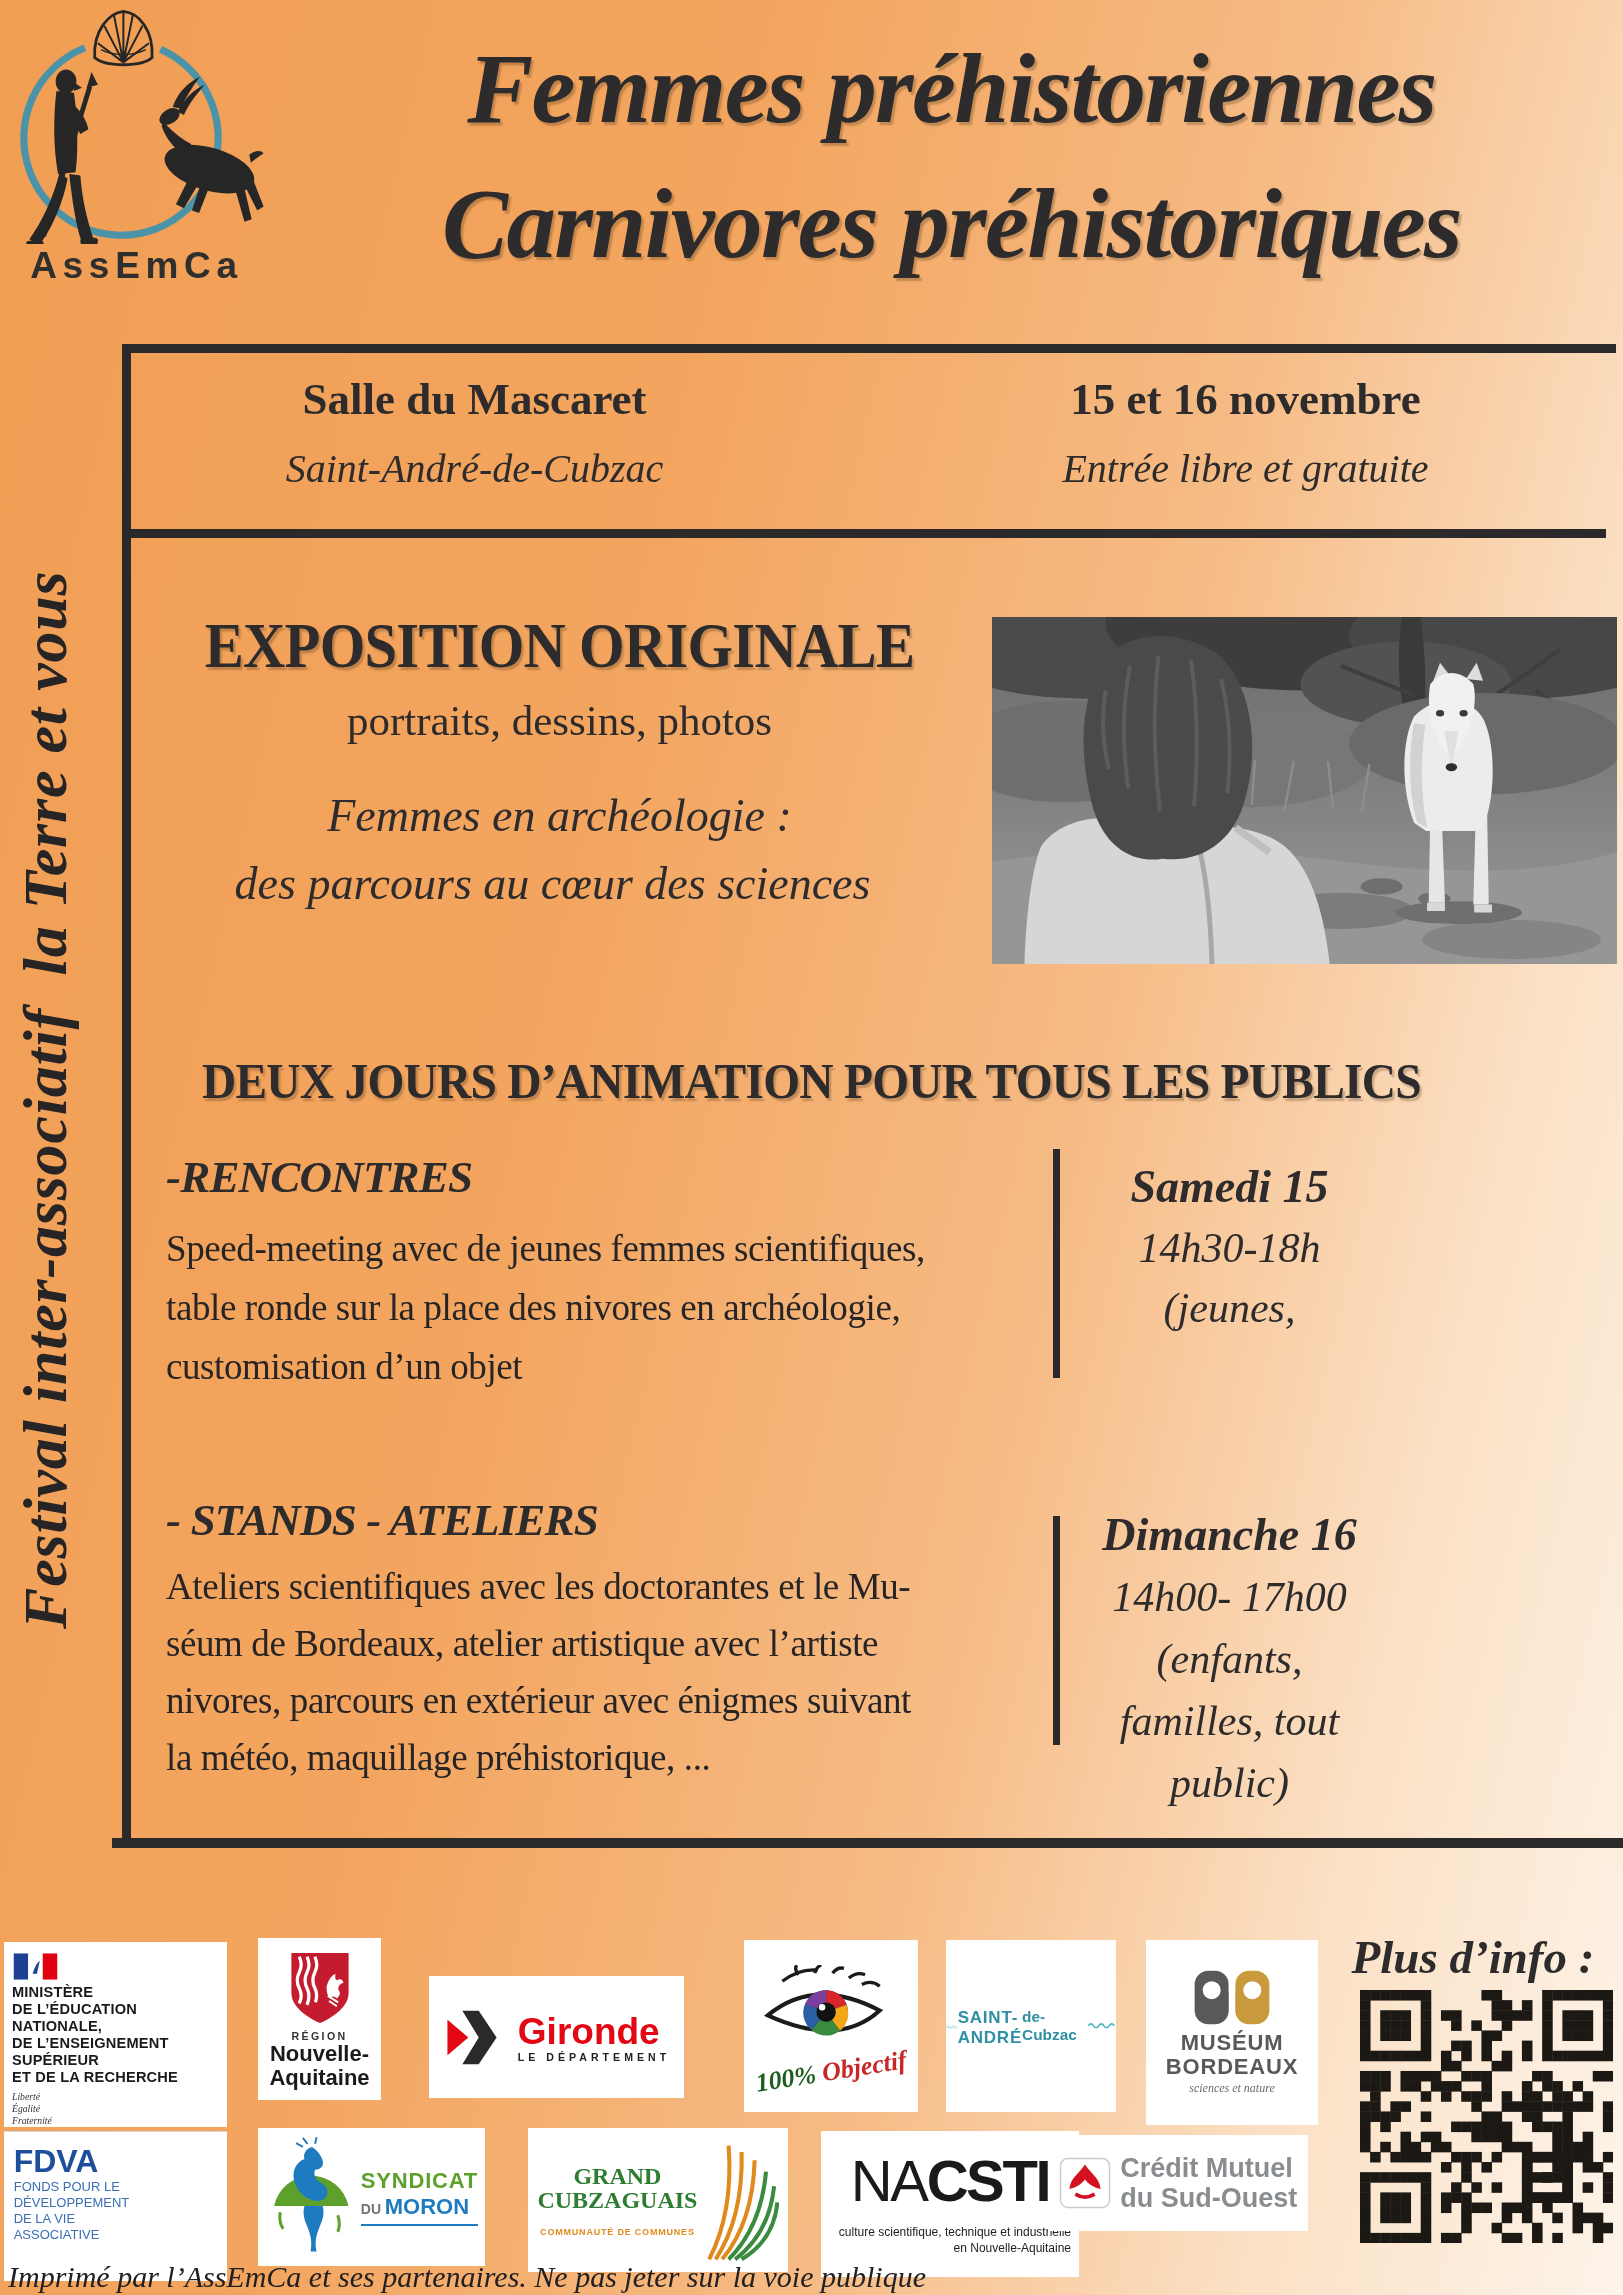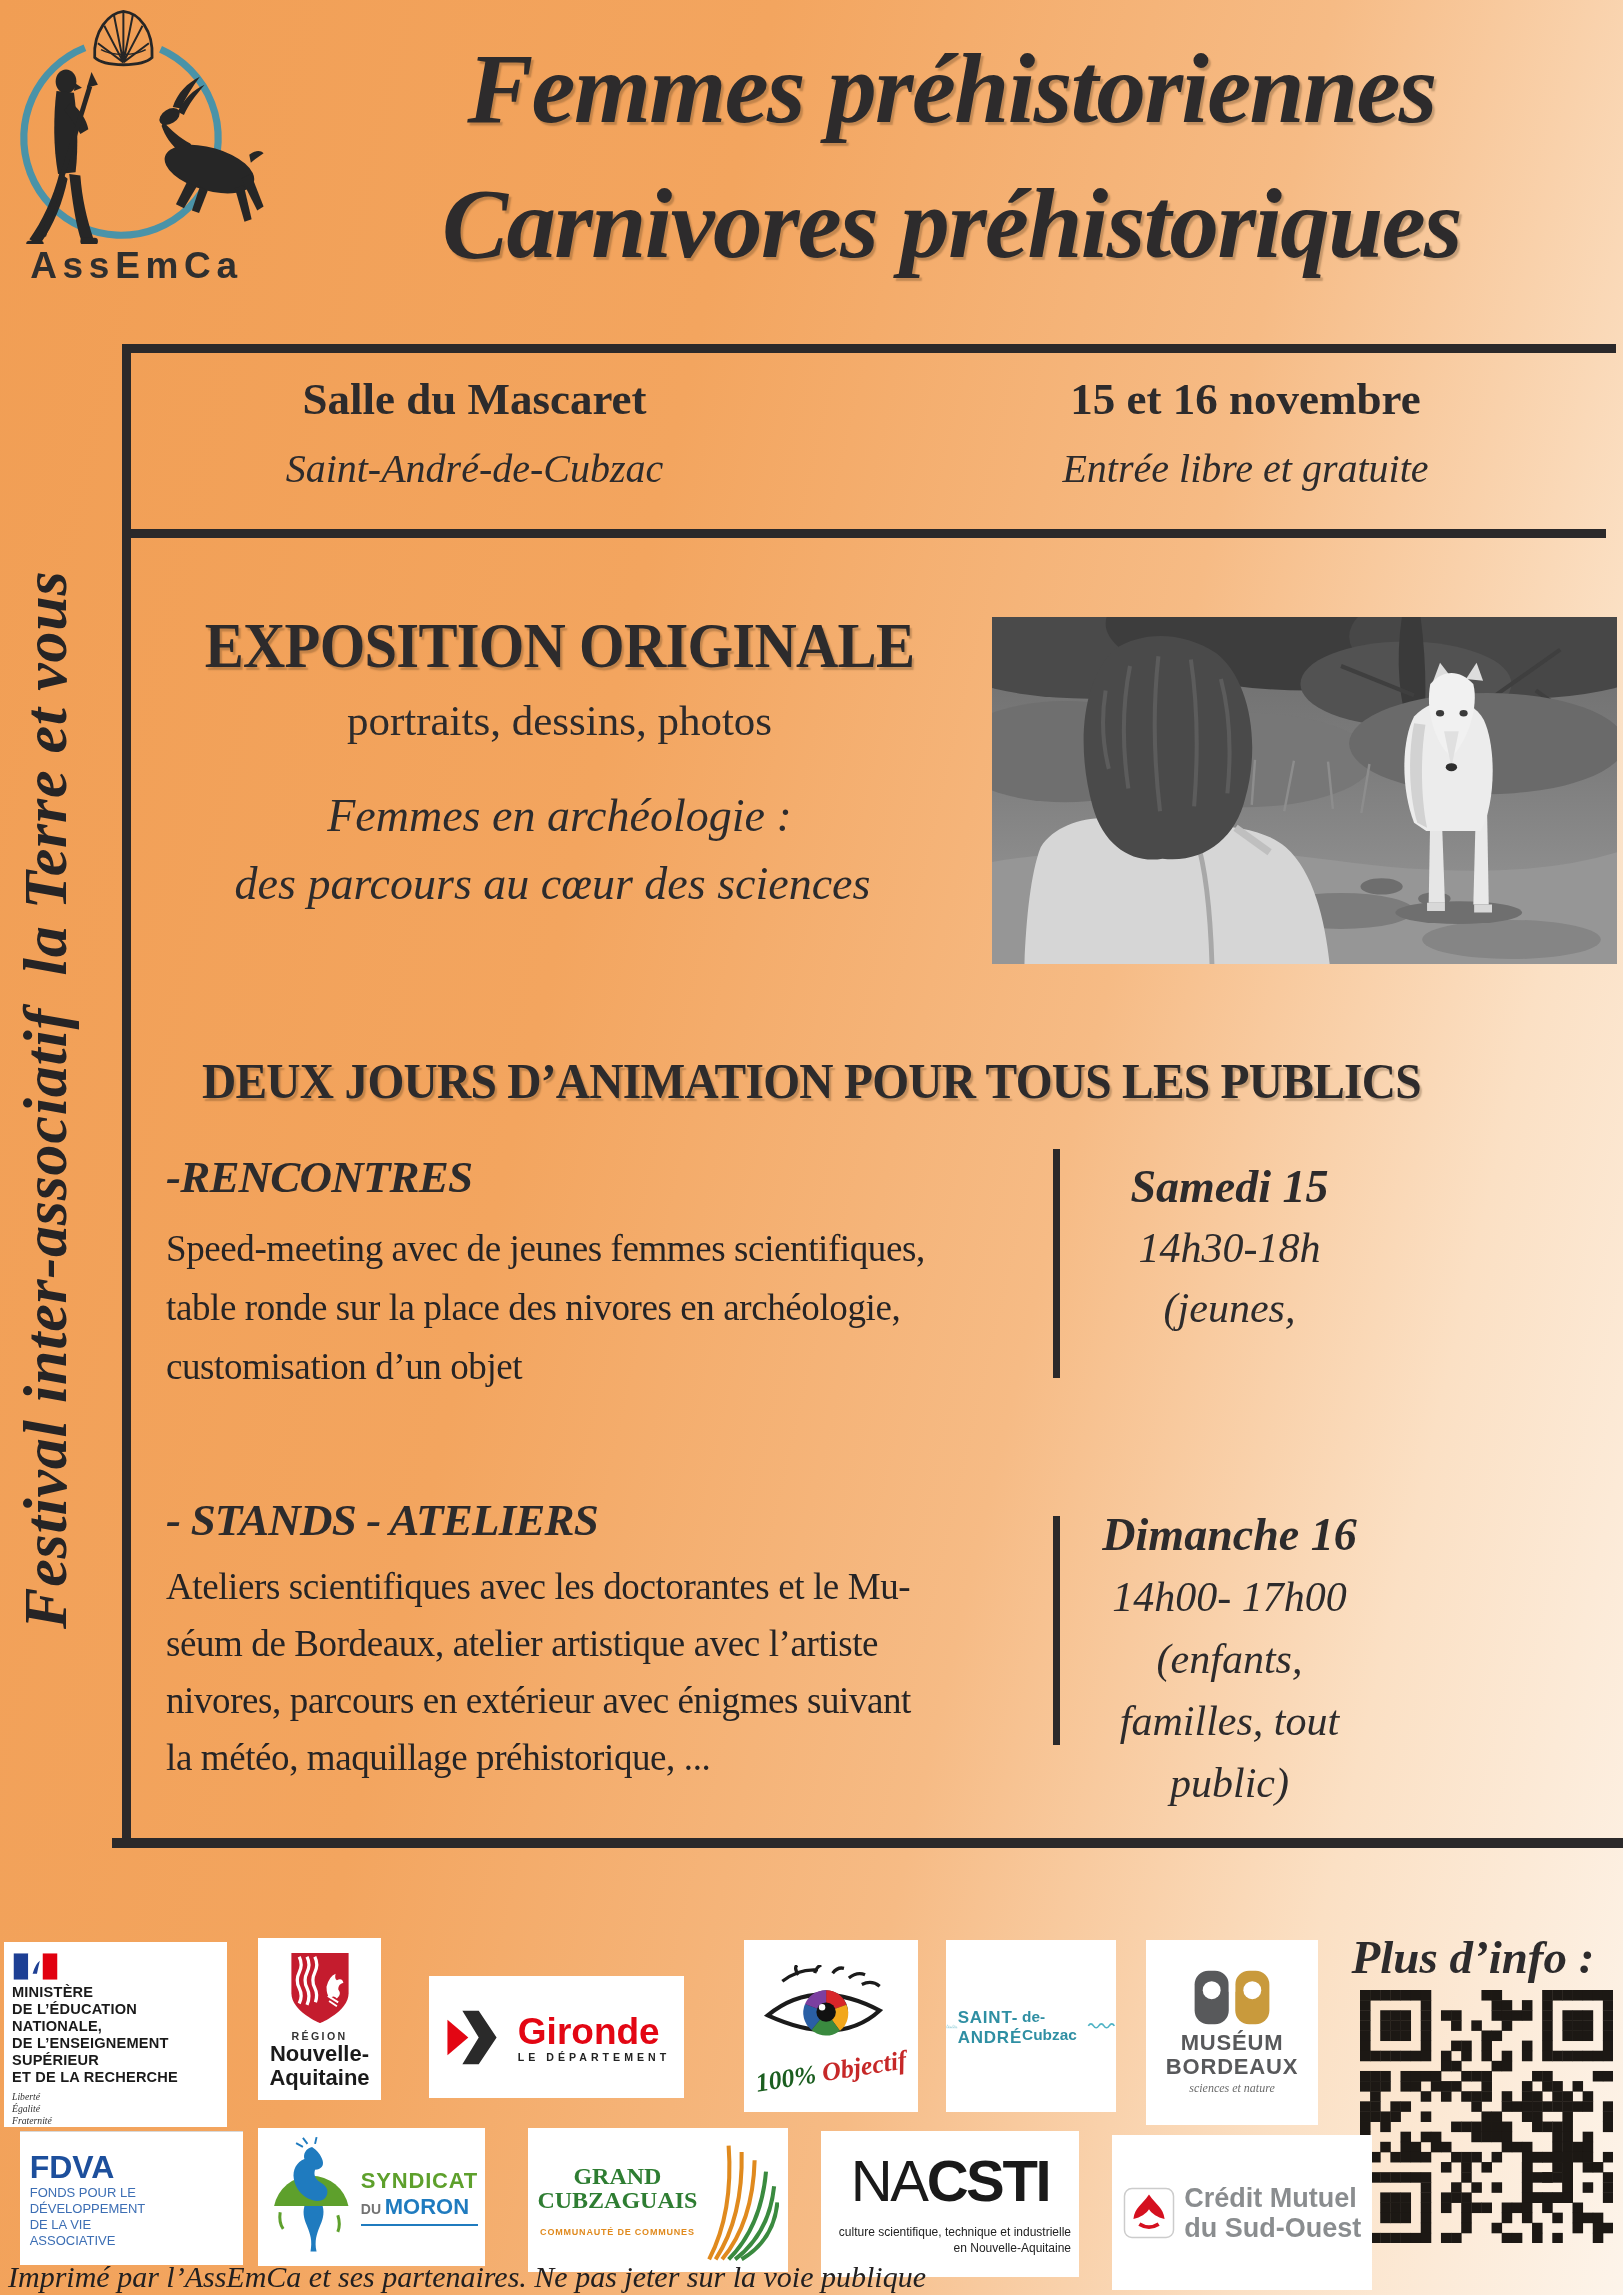--- a/index.html
+++ b/index.html
@@ -599,21 +599,21 @@
       <rect x="249.60" y="224.64" width="13" height="13" fill="#1c1814"></rect>
       <rect x="199.68" y="237.12" width="13" height="13" fill="#1c1814"></rect>
       <rect x="249.60" y="237.12" width="13" height="13" fill="#1c1814"></rect>
       <rect x="199.68" y="249.60" width="13" height="13" fill="#1c1814"></rect>
       <rect x="212.16" y="249.60" width="13" height="13" fill="#1c1814"></rect>
       <rect x="224.64" y="249.60" width="13" height="13" fill="#1c1814"></rect>
       <rect x="237.12" y="249.60" width="13" height="13" fill="#1c1814"></rect>
       <rect x="249.60" y="249.60" width="13" height="13" fill="#1c1814"></rect>
     </svg>
 
-  <div class="logo-box" style="left:20px;top:2131px;width:223px;height:134px;align-items:center;justify-content:flex-start;padding:11.4px 9.7px;border-top:1.6px solid #d8d8d8">
+  <div class="logo-box" style="left:4px;top:2131px;width:223px;height:150px;align-items:flex-start;justify-content:flex-start;padding:11.4px 9.7px;border-top:1.6px solid #d8d8d8">
     <div>
       <div style="font-size:32px;font-weight:bold;color:#1d4f9c;line-height:36px">FDVA</div>
       <div style="font-size:13px;color:#3c6eb4;line-height:16px">FONDS POUR LE</div>
       <div style="font-size:13px;color:#3c6eb4;line-height:16px">DÉVELOPPEMENT</div>
       <div style="font-size:13px;color:#3c6eb4;line-height:16px">DE LA VIE</div>
       <div style="font-size:13px;color:#3c6eb4;line-height:16px">ASSOCIATIVE</div>
     </div>
   </div>
 
   <div class="logo-box" style="left:258px;top:2128px;width:227px;height:138px;gap:4.9px">
@@ -647,21 +647,21 @@
   </div>
 
   <div class="logo-box" style="left:821px;top:2131px;width:258px;height:146px;flex-direction:column;padding:8px">
     <div style="line-height:57px">
       <span style="font-size:58px;font-weight:normal;color:#1a1a1a;letter-spacing:-2.4px">NA</span><span style="font-size:58px;font-weight:bold;color:#1a1a1a;letter-spacing:-2.4px">CSTI</span>
     </div>
     <div style="width:100%;text-align:right;font-size:12px;color:#222;line-height:15.4px">culture scientifique, technique et industrielle</div>
     <div style="width:100%;text-align:right;font-size:12px;color:#222;line-height:15.4px">en Nouvelle-Aquitaine</div>
   </div>
 
-  <div class="logo-box" style="left:1112px;top:2135px;width:260px;height:155px;gap:9.7px">
+  <div class="logo-box" style="left:1048px;top:2135px;width:260px;height:96px;gap:9.7px">
     <svg width="52" height="52" viewBox="0 0 70 70">
       <rect x="2" y="2" width="66" height="66" rx="10" fill="#ffffff" stroke="#cccccc" stroke-width="2"></rect>
       <path d="M35,10 c-10,15 -19,17 -21,33 c10,-2 17,-7 21,-13 c4,6 11,11 21,13 c-2,-16 -11,-18 -21,-33 Z" fill="#d5101f"></path>
       <path d="M22,50 q13,8 26,0" stroke="#d5101f" stroke-width="5" fill="none"></path>
     </svg>
     <div style="font-weight:bold;color:#8a8d8f;font-size:27px;line-height:30px">
       <div>Crédit Mutuel</div>
       <div>du Sud-Ouest</div>
     </div>
   </div>

